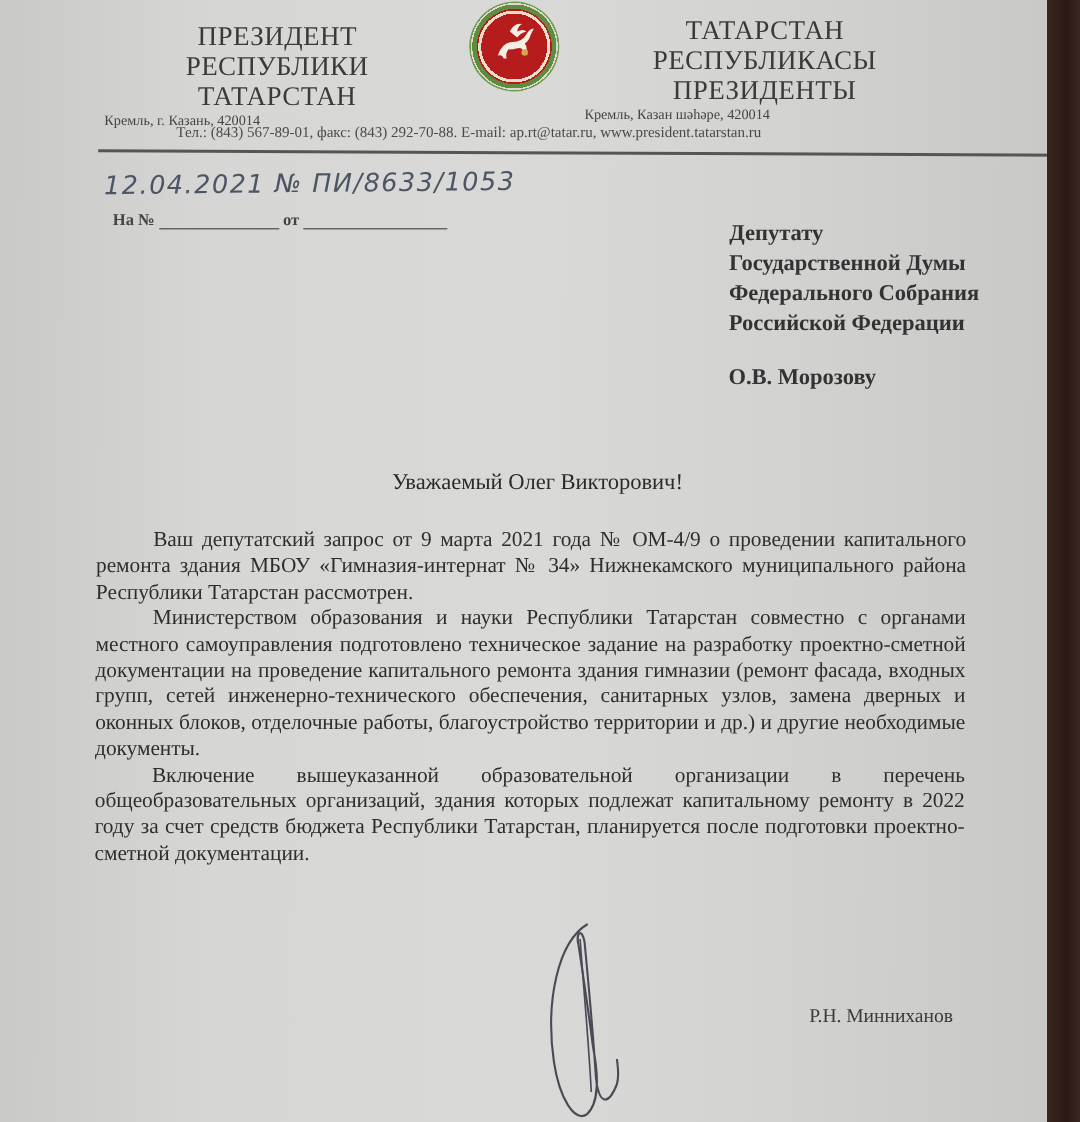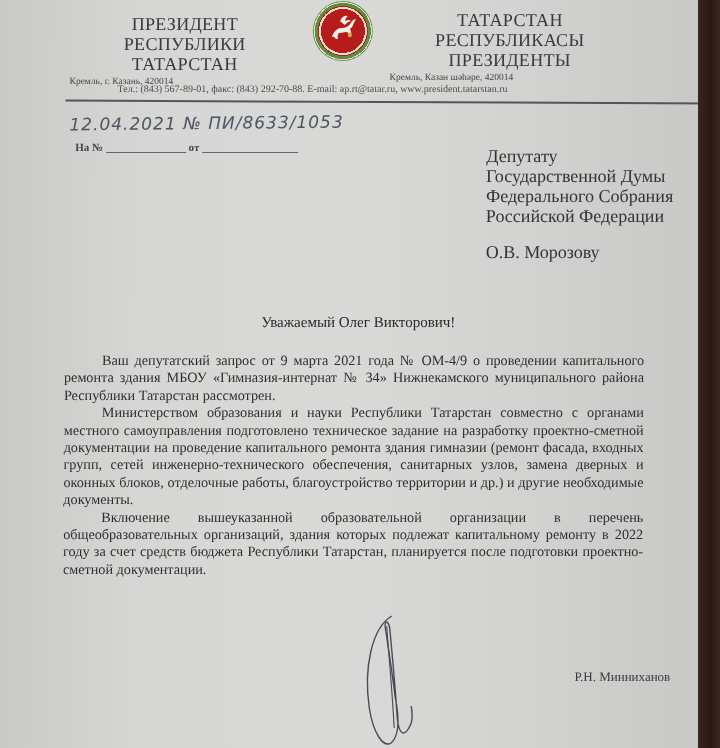--- a/index.html
+++ b/index.html
@@ -26,21 +26,21 @@
     }
     .hdr-addr { font-size: 9.5px; text-align: left; color: #444; line-height: 14px; }
     .contacts { font-size: 10px; color: #4a4a4a; white-space: nowrap; }
     .rule { height: 2px; background: #555; }
     .handwrite {
       font-family: "DejaVu Sans", sans-serif; font-style: italic; font-size: 17px;
       color: #4b5563; letter-spacing: 1px; transform: rotate(-0.6deg);
     }
     .reflabel { font-size: 11px; color: #444; font-weight: bold; }
     .line-under { display: inline-block; border-bottom: 1px solid #666; height: 10px; vertical-align: bottom; }
-    .recipient { font-size: 18px; line-height: 20px; color: #333; }
+    .recipient { font-size: 15px; line-height: 20px; color: #333; font-weight: bold; }
     .salutation { font-size: 15px; color: #2a2a2a; }
     .body-text {
       font-size: 14.2px; line-height: 17.4px; text-align: justify; color: #2d2d2d;
     }
     .body-text p { margin: 0; text-indent: 38px; }
     .signer { font-size: 13px; color: #3a3a3a; }
     .emblem {
       width: 60px; height: 60px; border-radius: 50%;
       background: radial-gradient(circle, #b71c1c 0 22px, #e8e0cc 22px 24px, #b71c1c 24px 25px, #5f8c3e 25px 28px, #d9d9d5 28px 29px, #6e9a4a 29px 30px);
       position: relative;
@@ -102,16 +102,16 @@
     <p>Включение вышеуказанной образовательной организации в перечень общеобразовательных организаций, здания которых подлежат капитальному ремонту в 2022 году за счет средств бюджета Республики Татарстан, планируется после подготовки проектно-сметной документации.</p>
   </div>
 
   <div class="abs" style="left:365px; top:608px;">
     <svg width="80" height="140" viewBox="0 0 80 140">
       <path d="M30 8 C 10 20, 2 60, 8 100 C 12 125, 22 140, 30 135 C 38 128, 38 110, 34 90 C 30 60, 26 35, 24 22 C 22 14, 26 10, 28 20 C 30 40, 34 80, 36 110 C 38 128, 44 130, 50 115 C 52 108, 50 100, 50 98" fill="none" stroke="#4a4a55" stroke-width="1.4"></path>
       <path d="M25 18 C 27 45, 31 85, 33 120" fill="none" stroke="#4a4a55" stroke-width="1.1"></path>
     </svg>
   </div>
 
-  <div class="abs signer" style="left:543px; top:669px;margin-left:35px;">Р.Н. Минниханов</div>
+  <div class="abs signer" style="left:543px; top:669px;">Р.Н. Минниханов</div>
 </div>
 
 <div class="right-edge"></div>
 
 </body></html>

